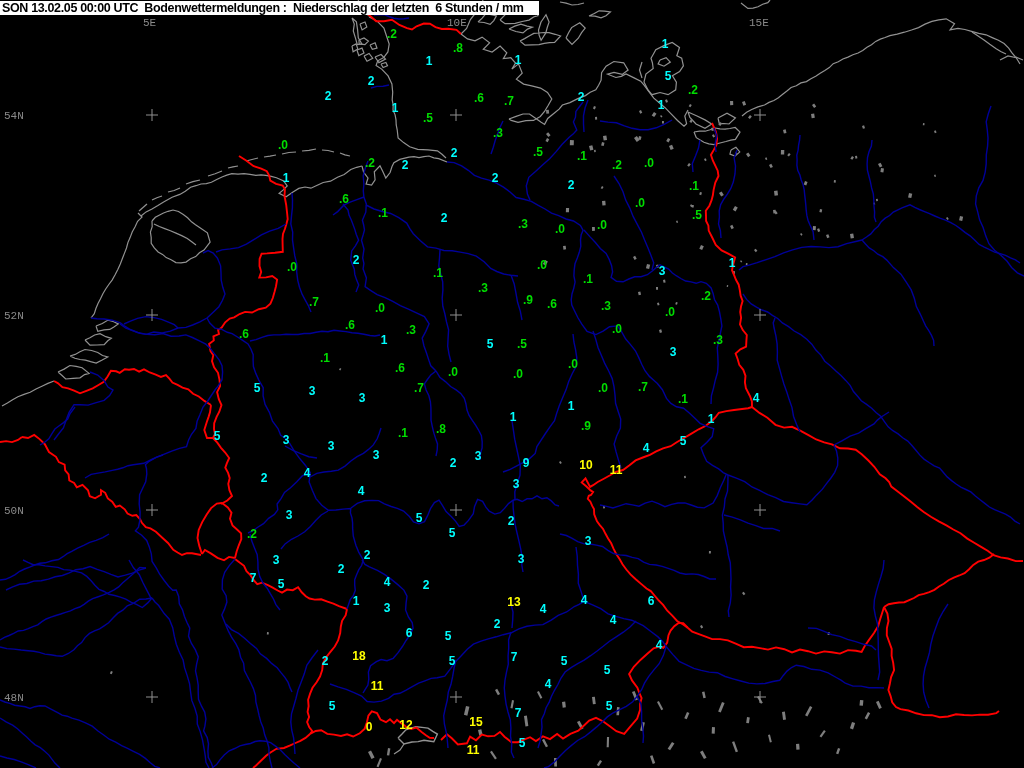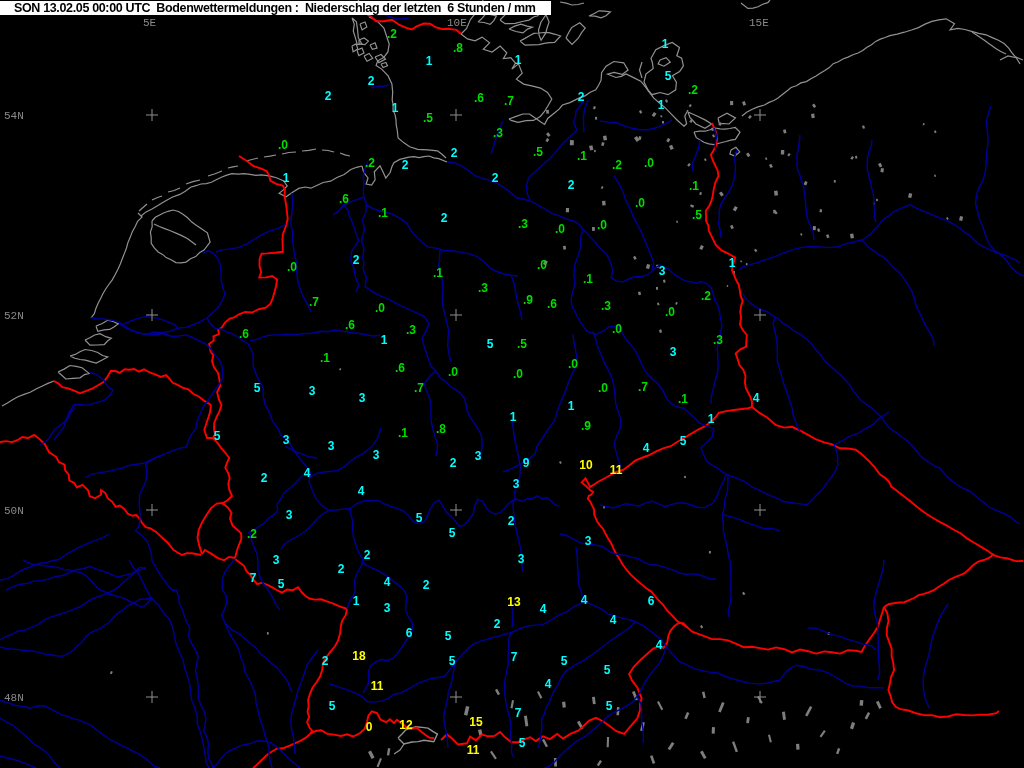--- a/index.html
+++ b/index.html
@@ -1,16 +1,16 @@
 <!DOCTYPE html>
 <html><head><meta charset="utf-8"><style>
 html,body{margin:0;padding:0;background:#000;width:1024px;height:768px;overflow:hidden}
 #bar{position:absolute;left:0;top:1px;width:537px;height:14px;background:#fff;color:#000;
  font-family:"Liberation Sans",sans-serif;font-size:12.5px;font-weight:bold;line-height:14px;
- white-space:pre;padding-left:14px;letter-spacing:-0.35px}
+ white-space:pre;padding-left:2px;letter-spacing:-0.35px}
 </style></head><body>
 <svg width="1024" height="768" style="position:absolute;left:0;top:0">
 <rect width="1024" height="768" fill="#000000"></rect>
 <path d="M2.0 406.0 L7.4 403.1 L12.6 399.8 L17.9 396.8 L24.0 394.4 L30.2 392.2 L36.0 389.0 L41.9 386.2 L47.9 383.4 L54.0 381.0" stroke="#929292" stroke-width="1.2" fill="none"></path>
 <path d="M91.0 318.0 L94.3 313.7 L95.9 308.5 L98.0 303.5 L100.5 298.7 L102.9 293.7 L105.7 289.0 L108.8 284.5 L112.1 280.1 L115.1 274.8 L117.8 269.4 L120.3 263.9 L122.5 258.2 L124.5 253.1 L126.5 248.0 L127.9 242.6 L130.1 237.6 L132.2 232.0 L135.1 226.7 L137.6 221.3 L142.0 217.1 L138.0 213.0" stroke="#929292" stroke-width="1.2" fill="none"></path>
 <path d="M141.0 216.0 L146.1 211.9 L152.0 209.0 L157.9 205.6 L163.6 202.0 L172.1 197.3 L179.8 194.4 L185.3 191.2 L190.6 187.2 L195.9 185.7 L201.0 184.0 L206.3 183.6 L211.4 182.3 L216.7 179.5 L222.0 177.0 L226.8 175.1 L231.8 173.6 L238.0 174.1 L244.0 173.6 L250.0 174.4 L255.9 175.4 L261.0 174.9 L265.9 175.4 L271.2 176.4 L276.5 177.7 L283.7 180.9 L287.2 186.0 L283.6 189.6 L279.1 193.3 L286.1 196.8 L293.0 192.0 L298.8 188.4 L305.0 187.0 L310.9 188.2 L316.7 185.5 L323.2 182.5 L330.5 181.2 L337.5 177.2 L344.2 174.5 L350.8 169.5 L356.7 167.3 L362.0 166.0" stroke="#929292" stroke-width="1.2" fill="none"></path>
 <path d="M362.0 166.0 L363.6 172.2 L368.0 178.0 L366.1 184.0 L371.6 185.1 L375.1 179.8 L374.3 171.8 L380.0 165.8 L382.7 171.2 L385.8 178.1 L390.1 172.5 L392.0 166.6 L393.9 162.8 L399.8 159.4 L408.9 157.1 L414.0 156.6 L419.0 157.7 L423.9 156.6 L429.0 156.0 L433.8 157.9 L438.7 158.7 L447.0 162.0" stroke="#929292" stroke-width="1.2" fill="none"></path>
 <path d="M446.0 158.0 L442.0 154.3 L437.4 150.8 L428.0 149.8 L422.9 149.6 L417.7 149.4 L409.7 146.8 L403.6 142.6 L398.1 137.9 L397.2 129.8 L396.2 124.9 L396.0 119.9 L395.1 114.8 L393.0 110.0 L393.2 105.0 L392.2 99.9 L392.7 92.2 L391.9 84.0 L388.1 75.9 L381.7 69.1 L376.1 65.6 L377.7 60.8 L383.7 57.6 L387.9 51.9 L389.2 44.0 L386.7 36.5 L383.9 28.1 L377.4 21.4 L372.3 18.4 L369.0 17.0" stroke="#929292" stroke-width="1.2" fill="none"></path>
 <path d="M369.0 16.0 L363.8 10.2 L360.5 3.7 L358.0 0.0" stroke="#929292" stroke-width="1.2" fill="none"></path>
 <path d="M461.0 34.0 L466.6 28.4 L470.4 19.6 L473.5 15.6 L476.6 11.8 L481.5 4.2 L483.0 0.0" stroke="#929292" stroke-width="1.2" fill="none"></path>

